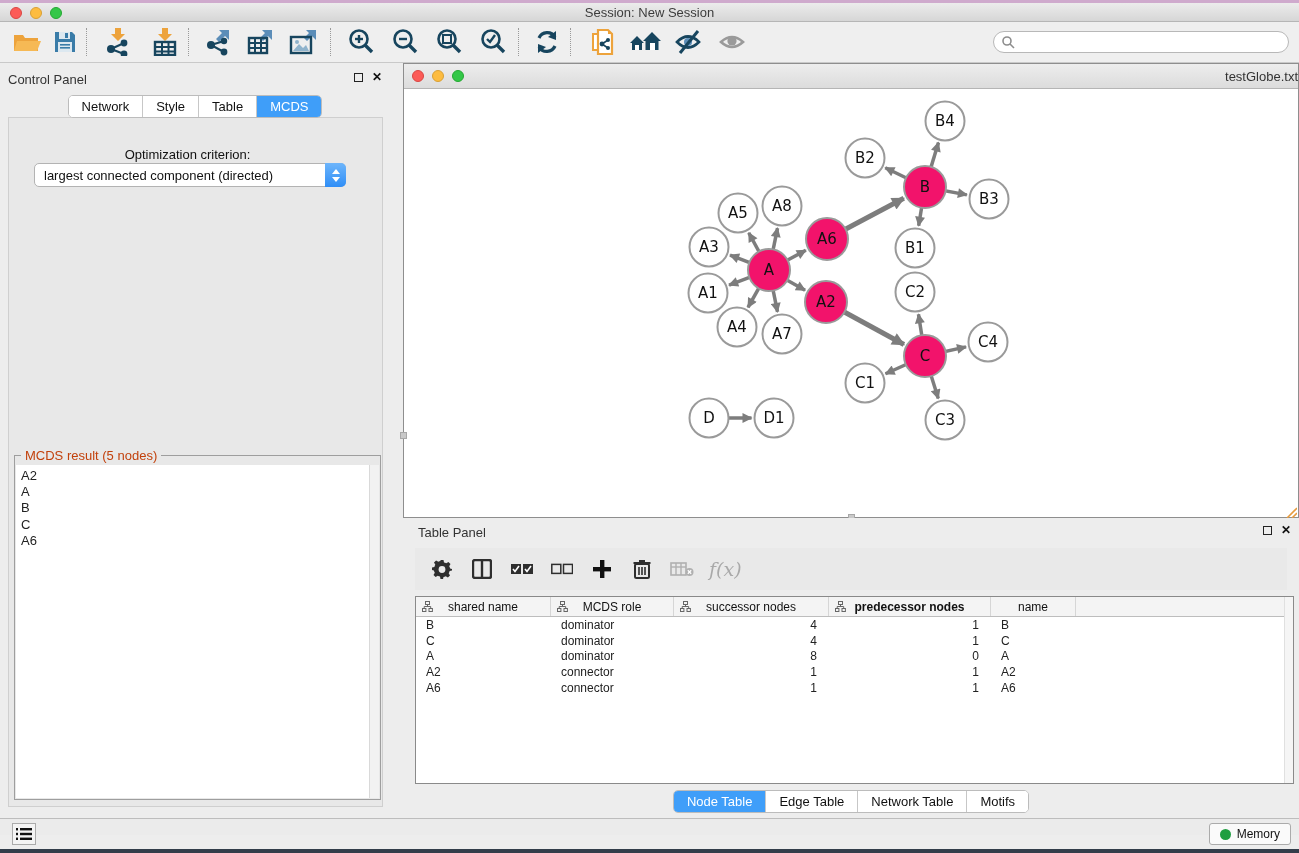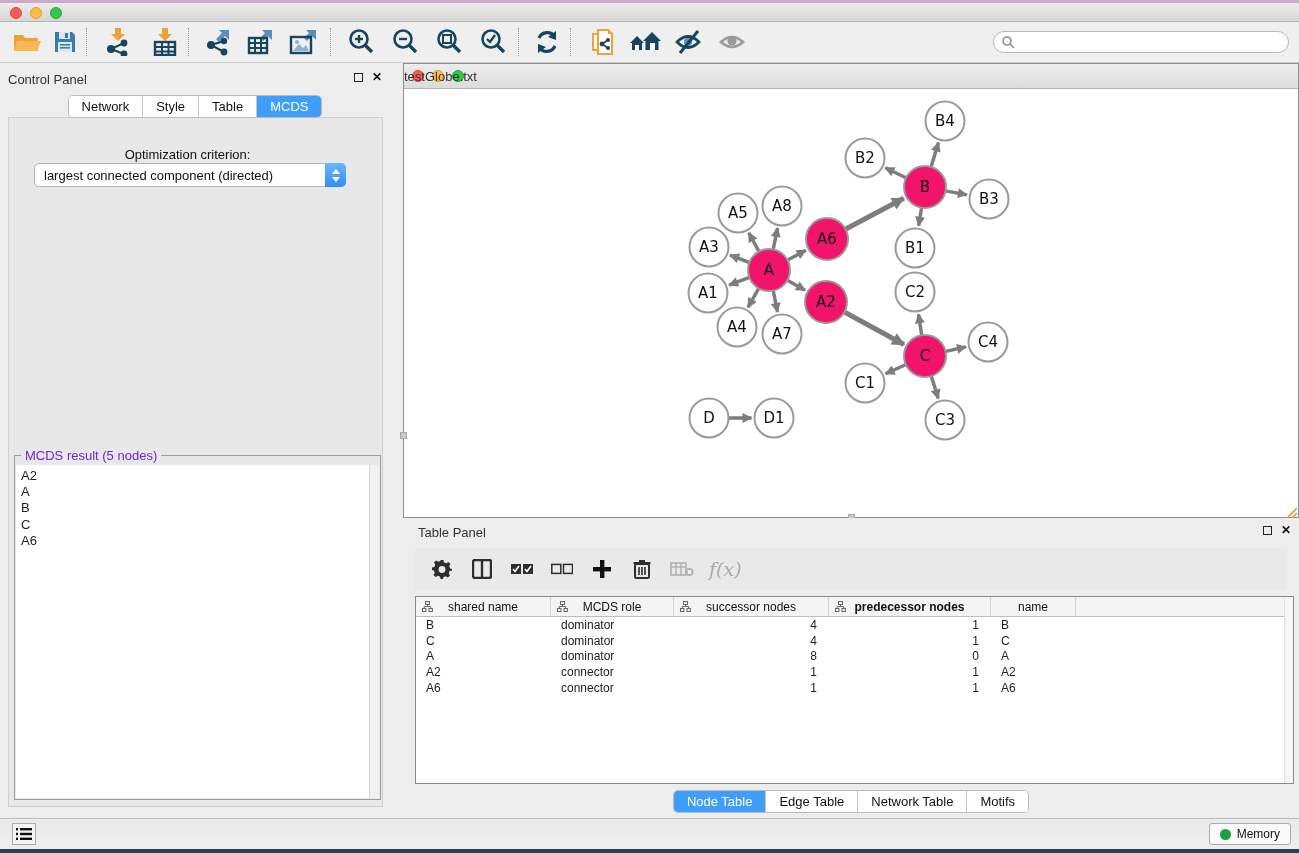--- a/index.html
+++ b/index.html
@@ -50,32 +50,32 @@
   .dropdown .dd-text { flex:1; font-size:13px; padding-left:9px; color:#111; white-space:nowrap; }
   .dd-step { width:21px; height:24px; margin-right:-1px; background:linear-gradient(#6db5fb,#2f8ef7);
     border-radius:0 5px 5px 0; display:flex; flex-direction:column; align-items:center; justify-content:center; gap:3px; }
   .tri-up { width:0; height:0; border-left:4px solid transparent; border-right:4px solid transparent; border-bottom:5px solid #fff; }
   .tri-dn { width:0; height:0; border-left:4px solid transparent; border-right:4px solid transparent; border-top:5px solid #fff; }
   .cp-btnrow { position:absolute; top:133px; left:0; width:375px; display:flex; justify-content:center; gap:14px; }
   .btn { background:#fff; border:1px solid #b3b3b3; border-radius:5px; font-size:13px; color:#111;
     padding:3px 14px; height:24px; cursor:default; }
 
   .mcds-group { position:absolute; top:392px; left:6px; width:361px; height:345px; border:1px solid #9e9e9e; }
-  .mcds-legend { position:absolute; top:-8px; left:6px; background:#e8e8e8; padding:0 4px; font-size:13px; color:#6d28d9; }
+  .mcds-legend { position:absolute; top:-8px; left:6px; background:#e8e8e8; padding:0 4px; font-size:13px; color:#c2410c; }
   .mcds-list { position:absolute; top:9px; left:1px; right:11px; bottom:1px; background:#fff; overflow:hidden;
     font-size:13px; padding:3px 0 0 5px; line-height:16.2px; }
   .mcds-scroll { position:absolute; top:9px; right:1px; bottom:1px; width:10px; background:#f2f2f2; border-left:1px solid #d9d9d9; }
 
   
   .net-window { position:absolute; top:63px; left:403px; width:896px; height:455px;
     background:#fff; border:1px solid #8e8e8e; }
   .net-titlebar { position:absolute; top:0; left:0; width:100%; height:25px;
     background:linear-gradient(#ededed,#dcdcdc); border-bottom:1px solid #b5b5b5; }
   .net-titlebar .lights { top:6px; left:8px; }
-  .net-title { position:absolute; left:0; right:0; top:5px; text-align:left; font-size:13px; color:#333; }
+  .net-title { position:absolute; left:0; right:0; top:5px; text-align:right; font-size:13px; color:#333; }
   .net-canvas { position:absolute; top:25px; left:0; width:894px; height:428px; background:#fff; }
   .net-canvas svg { position:absolute; top:0; left:0; }
   .resize-grip { position:absolute; right:1px; bottom:1px; width:12px; height:12px; }
   .handle { position:absolute; width:7px; height:7px; background:#c9c9c9; border:1px solid #a8a8a8; }
 
   
   .table-panel { position:absolute; top:518px; left:403px; width:896px; height:300px; background:#ededed; }
   .tp-title { position:absolute; top:7px; left:15px; }
   .tp-ctl { top:8px; right:8px; }
   .tp-toolbar { position:absolute; top:30px; left:12px; width:872px; height:42px; background:#e9e9e9;
@@ -112,20 +112,21 @@
 
 <div class="screen">
 
   <div class="purple-strip"></div>
   <div class="titlebar">
     <div class="lights">
       <span class="light red"></span>
       <span class="light yellow"></span>
       <span class="light green"></span>
     </div>
+    <div class="title">Session: New Session</div>
   </div>
 
   <div class="toolbar">
     <button class="tbtn" style="left:8px">
       <svg width="28" height="24" viewBox="0 0 28 24">
         <path class="orange" d="M1 5 L10 5 L12 8 L25 8 L25 21 L1 21 Z"></path>
         <path d="M4 11 L28 11 L24 21 L1 21 Z" fill="#f6b955"></path>
       </svg>
     </button>
     <button class="tbtn" style="left:46px">

